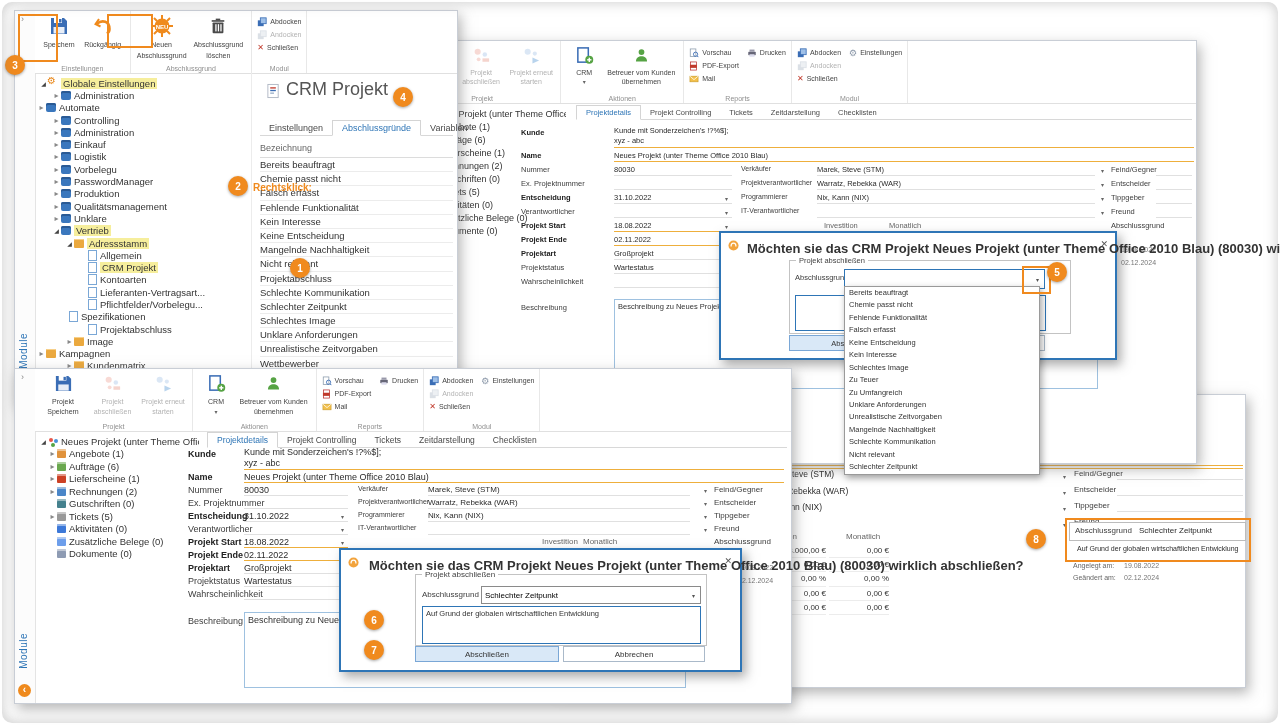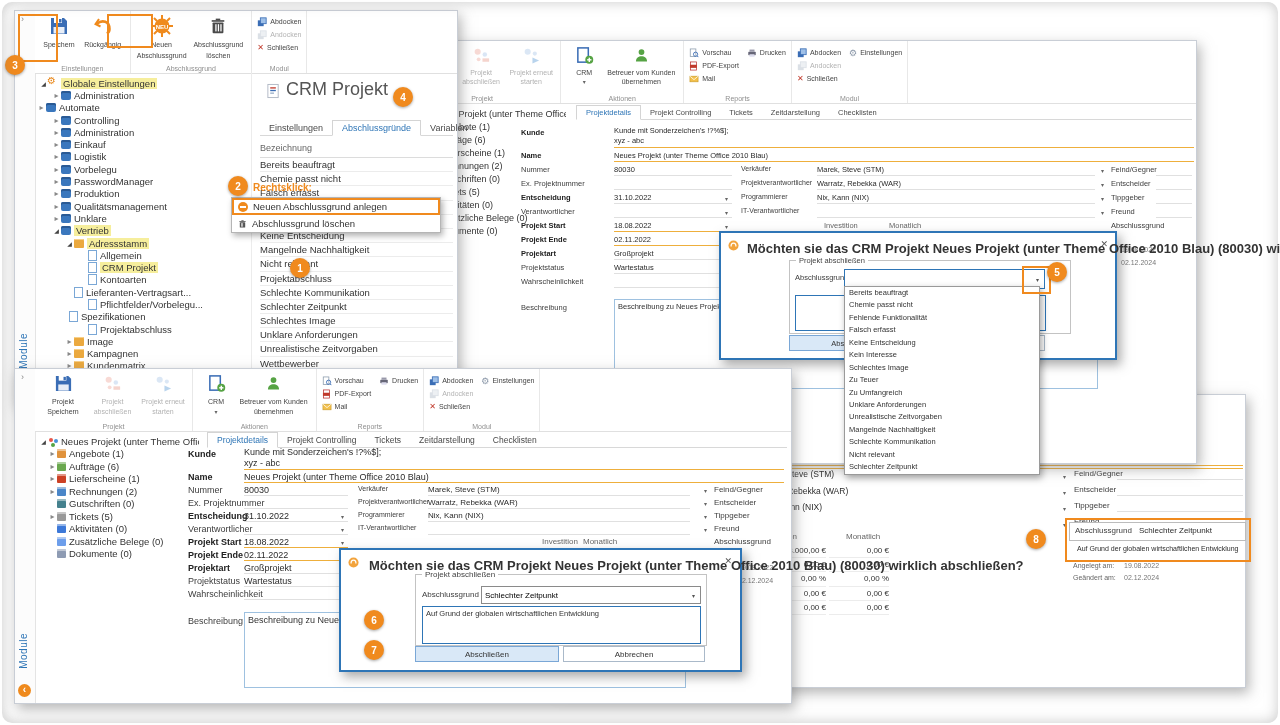--- a/index.html
+++ b/index.html
@@ -636,21 +636,21 @@
       <div class="trow hl ic-doc" style="height: 12.3px; padding-left: 41px;">
         <span class="texp"></span>
         <span class="tico"></span>
         <span class="tlab">CRM Projekt</span>
       </div>
       <div class="trow ic-doc" style="height: 12.3px; padding-left: 41px;">
         <span class="texp"></span>
         <span class="tico"></span>
         <span class="tlab">Kontoarten</span>
       </div>
-      <div class="trow ic-doc" style="height: 12.3px; padding-left: 27px;">
+      <div class="trow ic-doc" style="height: 12.3px; padding-left: 41px;">
         <span class="texp"></span>
         <span class="tico"></span>
         <span class="tlab">Lieferanten-Vertragsart...</span>
       </div>
       <div class="trow ic-doc" style="height: 12.3px; padding-left: 41px;">
         <span class="texp"></span>
         <span class="tico"></span>
         <span class="tlab">Pflichtfelder/Vorbelegu...</span>
       </div>
       <div class="trow ic-doc" style="height: 12.3px; padding-left: 22px;">
@@ -661,21 +661,21 @@
       <div class="trow ic-doc" style="height: 12.3px; padding-left: 41px;">
         <span class="texp"></span>
         <span class="tico"></span>
         <span class="tlab">Projektabschluss</span>
       </div>
       <div class="trow exp-closed ic-folder" style="height: 12.3px; padding-left: 28px;">
         <span class="texp"></span>
         <span class="tico"></span>
         <span class="tlab">Image</span>
       </div>
-      <div class="trow exp-closed ic-folder" style="height: 12.3px; padding-left: 28px;">
+      <div class="trow exp-closed ic-folder" style="height: 12.3px; ">
         <span class="texp"></span>
         <span class="tico"></span>
         <span class="tlab">Kampagnen</span>
       </div>
       <div class="trow exp-closed ic-folder" style="height: 12.3px; padding-left: 28px;">
         <span class="texp"></span>
         <span class="tico"></span>
         <span class="tlab">Kundenmatrix</span>
       </div>
       <div class="trow exp-closed ic-folder" style="height: 12.3px; padding-left: 28px;">
@@ -718,38 +718,20 @@
         <div class="lrow">Schlechtes Image</div>
         <div class="lrow">Unklare Anforderungen</div>
         <div class="lrow">Unrealistische Zeitvorgaben</div>
         <div class="lrow">Wettbewerber</div>
         <div class="lrow">Zu Teuer</div>
         <div class="lrow">Zu Umfangreich</div>
       </div>
   </div>
 
   <span class="rklick" style="left:238px;top:171px;">Rechtsklick:</span>
-  <div class="cmenu" style="left:216px;top:186px;width:208px;">
-    <div class="citem oboxed">
-      <span class="mic-new"></span>
-      <span>Neuen Abschlussgrund anlegen</span>
-    </div>
-    <div class="citem">
-      <span>
-          <svg width="9" height="10" viewBox="0 0 20 20" fill="#555">
-            <rect x="4" y="6" width="12" height="12" rx="1"></rect>
-            <rect x="3" y="3.5" width="14" height="1.8"></rect>
-            <rect x="7.5" y="1.8" width="5" height="2"></rect>
-            <rect x="7" y="8" width="1.4" height="8" fill="#fff"></rect>
-            <rect x="9.8" y="8" width="1.4" height="8" fill="#fff"></rect>
-          </svg>
-        </span>
-      <span>Abschlussgrund löschen</span>
-    </div>
-  </div>
 </div>
 
 <div class="win" id="win-d" style="left:14px;top:368px;width:776px;height:334px;z-index:20;font-size:9px;">
   <div class="mstrip">
     <span class="mchev">›</span>
     <span class="mtext">Module</span>
     <span class="mcirc">‹</span>
   </div>
   <div class="ribbon">
     <div class="rgroup">

